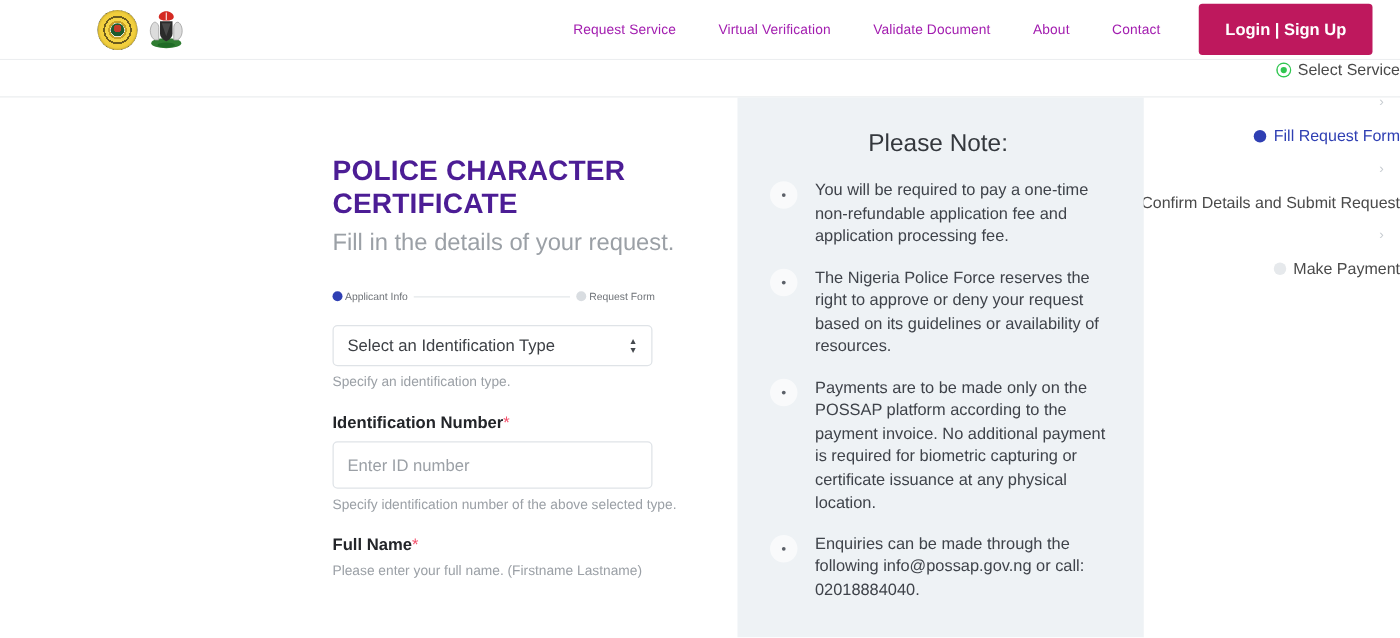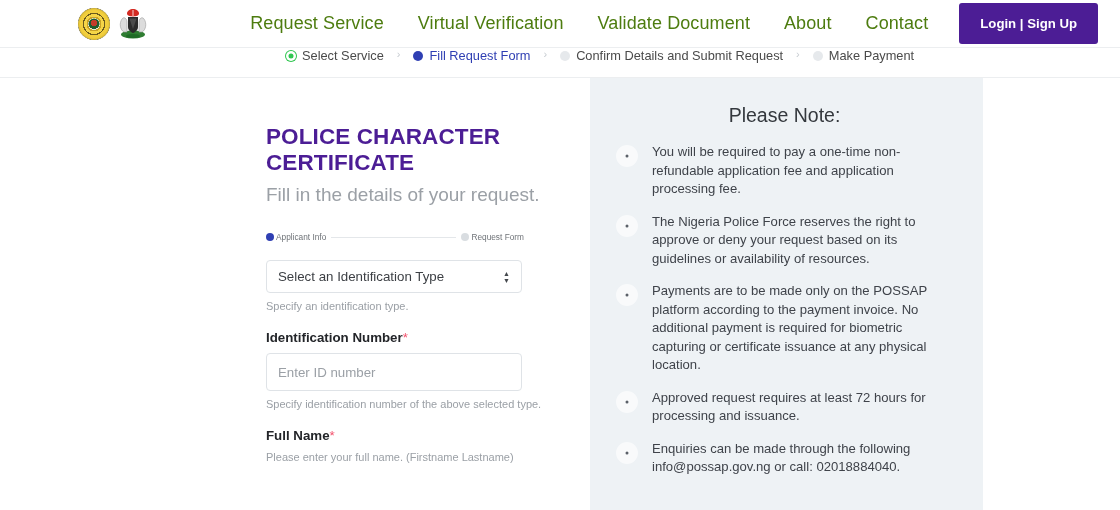--- a/index.html
+++ b/index.html
@@ -44,50 +44,51 @@
   }
   .logo-arms { width: 34px; height: 32px; flex: none; display: block; }
 
   .nav {
     margin-left: auto;
     display: flex;
     align-items: center;
     gap: 0;
   }
   .nav-item {
-    font-size: 18px;
-    color: #4d7c0f;
+    font-size: 11px;
+    color: #a21caf;
     padding: 0 17px;
     white-space: nowrap;
     cursor: pointer;
     letter-spacing: .1px;
   }
   .login-btn {
-    background: #4c1d95;
+    background: #be185d;
     color: #ffffff;
     font-size: 13.2px;
     font-weight: bold;
     padding: 13px 21px;
     margin-left: 14px;
     margin-right: 22px;
     border-radius: 3px;
     white-space: nowrap;
     cursor: pointer;
   }
 
   
   .stepbar {
     height: 31px;
     border-top: 1px solid #eceef0;
     border-bottom: 1px solid #eceef0;
     background: #ffffff;
     display: flex;
-    align-items: flex-start;
+    align-items: flex-end;
     padding-left: 286px;
-    gap: 0;
+    gap: 13px;
+    flex-direction: column;
   }
   .step { display: flex; align-items: center; gap: 6px; white-space: nowrap; cursor: pointer; }
   .step-label { font-size: 12.8px; color: #4a4a4a; }
   .step.active .step-label { color: #2f3fb3; }
   .dot { width: 10px; height: 10px; border-radius: 50%; flex: none; }
   .dot.done  { background: #30c650; box-shadow: inset 0 0 0 2.5px #ffffff, 0 0 0 1px #30c650; }
   .dot.curr  { background: #2f3fb3; }
   .dot.todo  { background: #e6e9ec; }
   .sep { color: #c7ccd1; font-size: 11px; padding: 0 13px; }
 
@@ -142,21 +143,21 @@
   }
   input.control::placeholder { color: #9ba0a6; }
   .control.tall { height: 38px; }
   .select-box { justify-content: space-between; color: #3d4045; cursor: pointer; }
   .select-chev { display: flex; flex-direction: column; gap: 2px; color: #44484d; }
   .select-chev span { font-size: 7px; line-height: 5px; }
   .help { font-size: 11px; color: #9ba0a6; margin-top: 7px; }
 
   
   .notes {
-    width: 393px;
+    width: 325px;
     background: #eef2f5;
     padding: 26px 30px 0 26px;
   }
   .notes-title {
     text-align: center;
     font-size: 19.5px;
     color: #34383d;
     margin-bottom: 16px;
   }
   .note-row { display: flex; gap: 14px; margin-bottom: 14px; }
@@ -288,20 +289,16 @@
     <div class="note-row">
       <span class="note-bullet"></span>
       <span class="note-text">The Nigeria Police Force reserves the right to approve or deny your request based on its guidelines or availability of resources.</span>
     </div>
     <div class="note-row">
       <span class="note-bullet"></span>
       <span class="note-text">Payments are to be made only on the POSSAP platform according to the payment invoice. No additional payment is required for biometric capturing or certificate issuance at any physical location.</span>
     </div>
     <div class="note-row">
       <span class="note-bullet"></span>
-      <span class="note-text">Approved request requires at least 72 hours for processing and issuance.</span>
-    </div>
-    <div class="note-row">
-      <span class="note-bullet"></span>
       <span class="note-text">Enquiries can be made through the following info@possap.gov.ng or call: 02018884040.</span>
     </div>
   </div>
 </div>
 
 </body></html>

